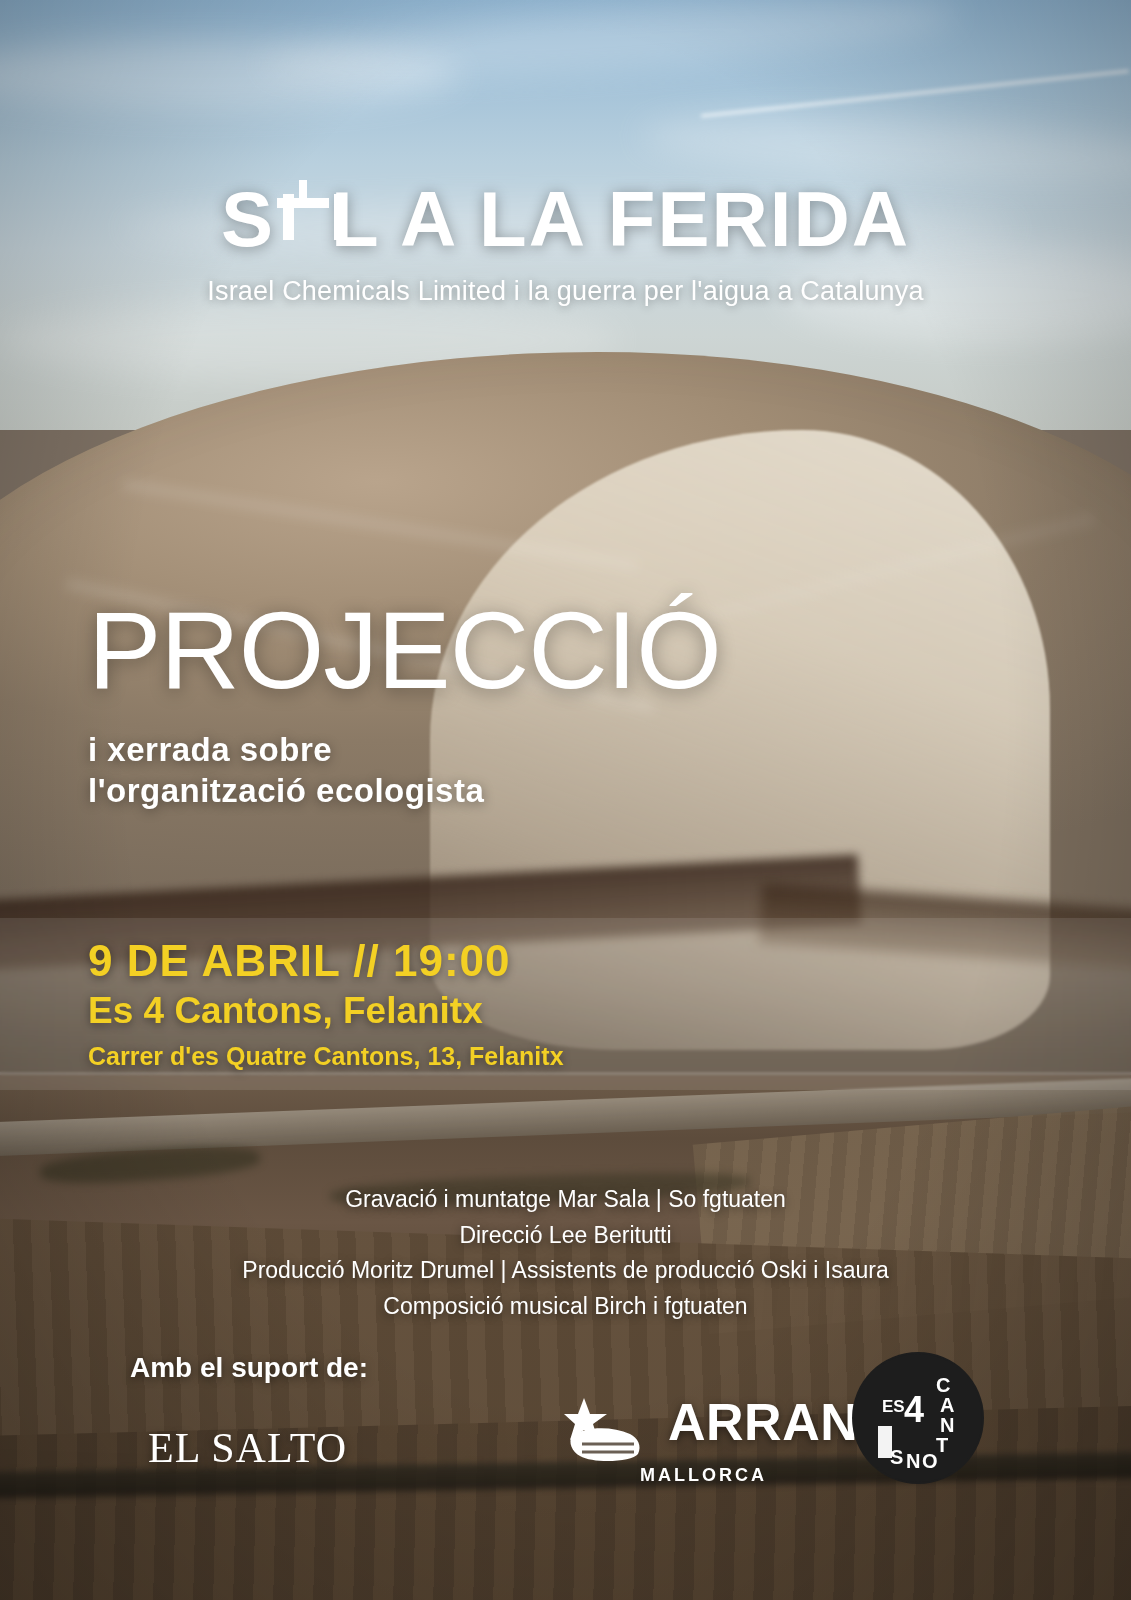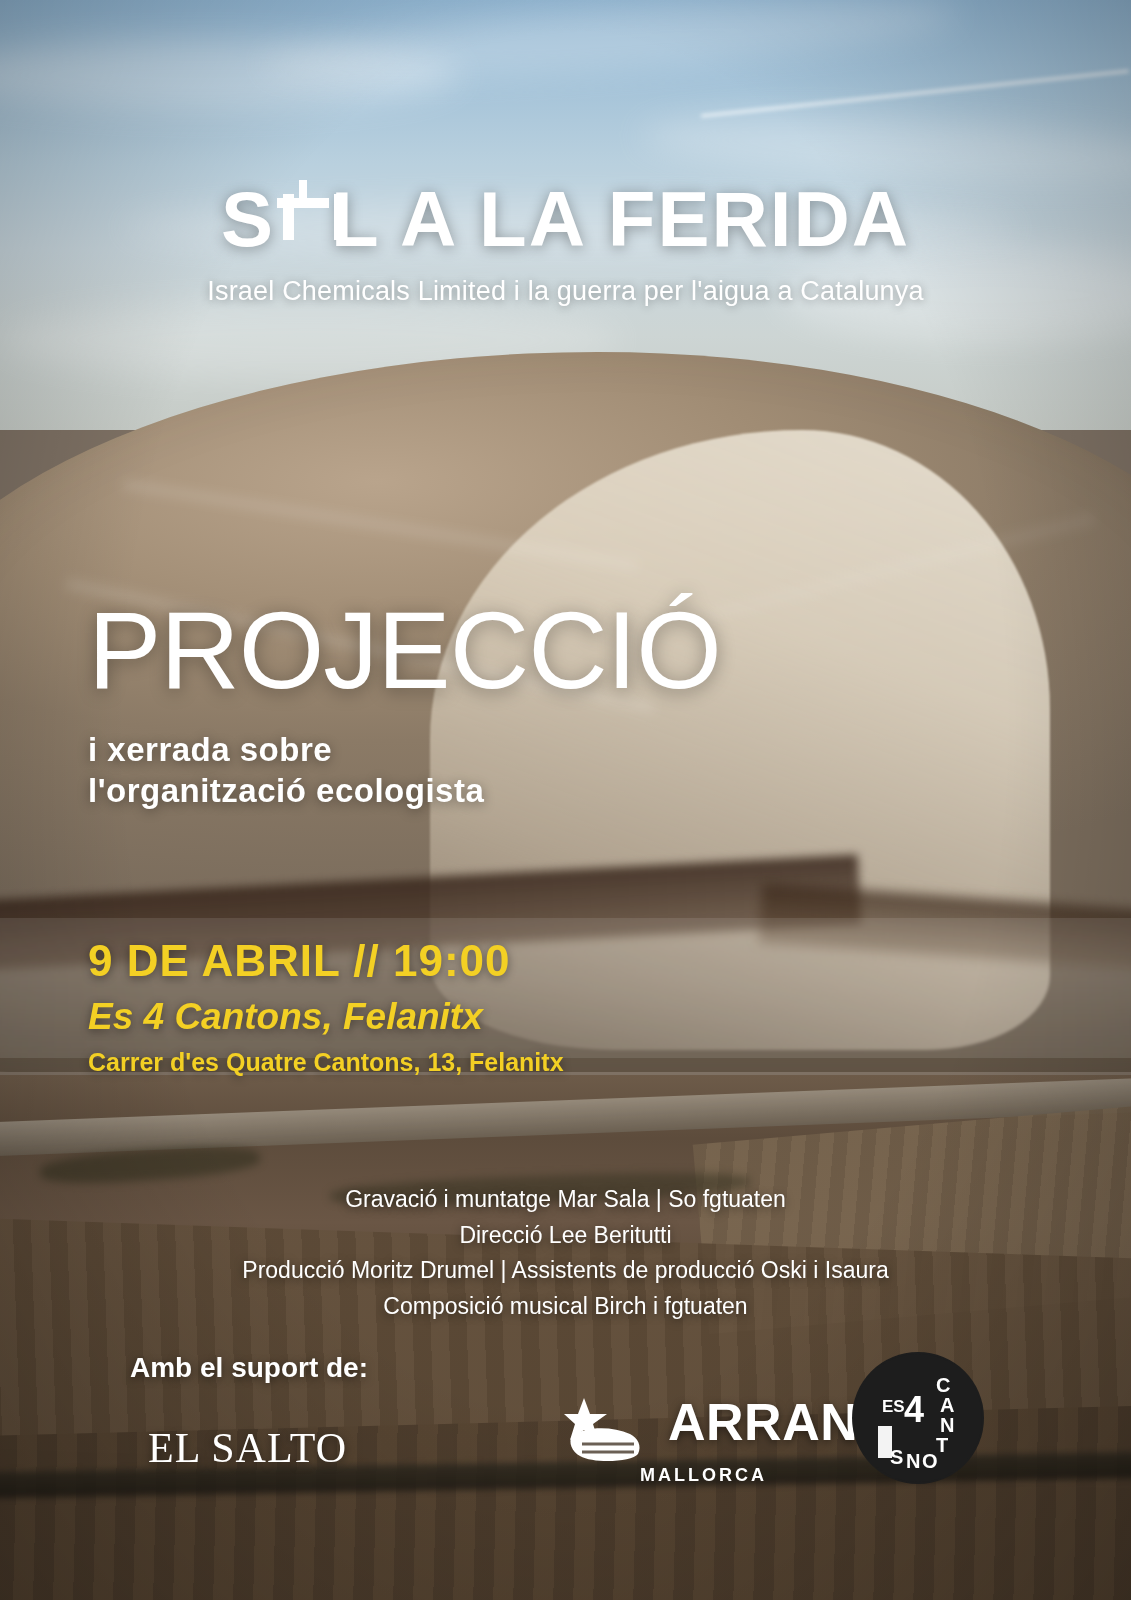--- a/index.html
+++ b/index.html
@@ -231,39 +231,38 @@
     letter-spacing: 0.5px;
     line-height: 1.25;
     text-shadow: 0 2px 12px rgba(0,0,0,0.4);
   }
   .sub1 { margin-top: 24px; }
 
   .info-strip {
     position: absolute;
     left: 0; right: 0;
     top: 918px;
-    height: 140px;
+    height: 172px;
     background: rgba(255,255,255,0.10);
     backdrop-filter: blur(1px);
   }
   .info-inner { position: absolute; left: 88px; top: 18px; }
   .date-line {
     color: #f3d024;
     font-size: 44px;
     font-weight: bold;
     letter-spacing: 1px;
     text-shadow: 0 2px 10px rgba(0,0,0,0.45);
   }
   .venue-line {
     color: #f3d024;
     font-size: 37px;
     font-weight: bold;
-    margin-top: 10px;
+    margin-top: 4px;
     text-shadow: 0 2px 10px rgba(0,0,0,0.45);
-    font-style: italic;
   }
   .address-line {
     color: #f3d024;
     font-size: 25px;
     font-weight: bold;
     margin-top: 10px;
     text-shadow: 0 2px 10px rgba(0,0,0,0.45);
   }
 
   .credits {

